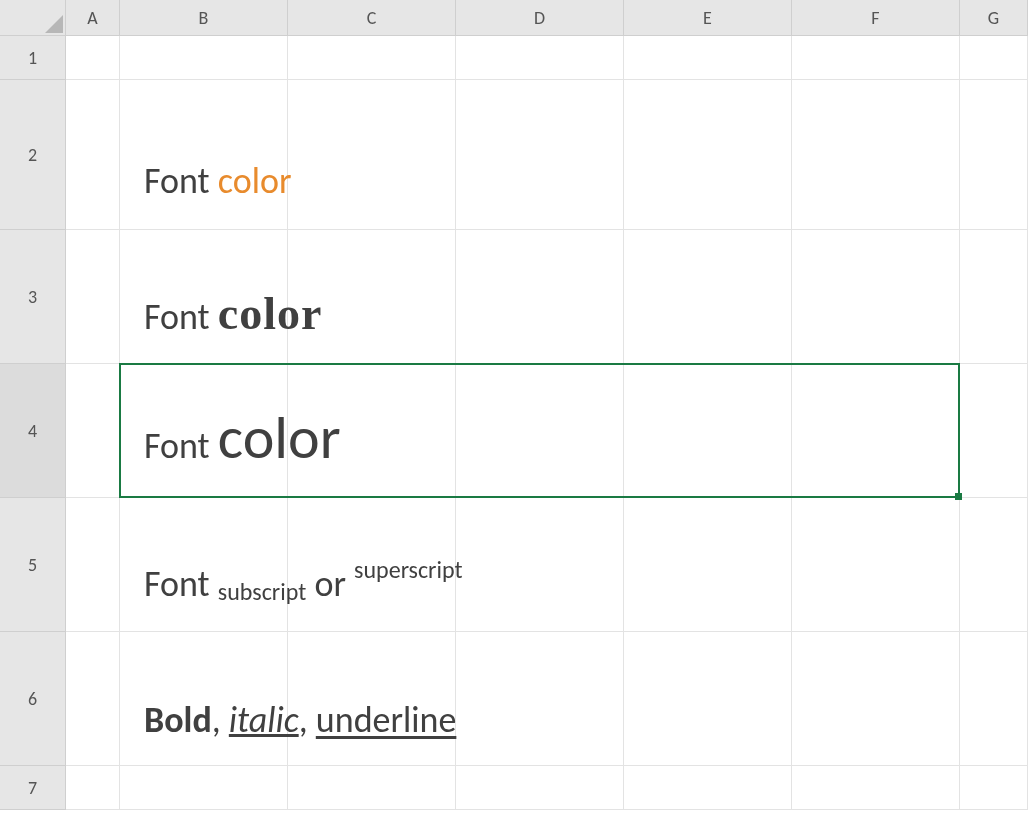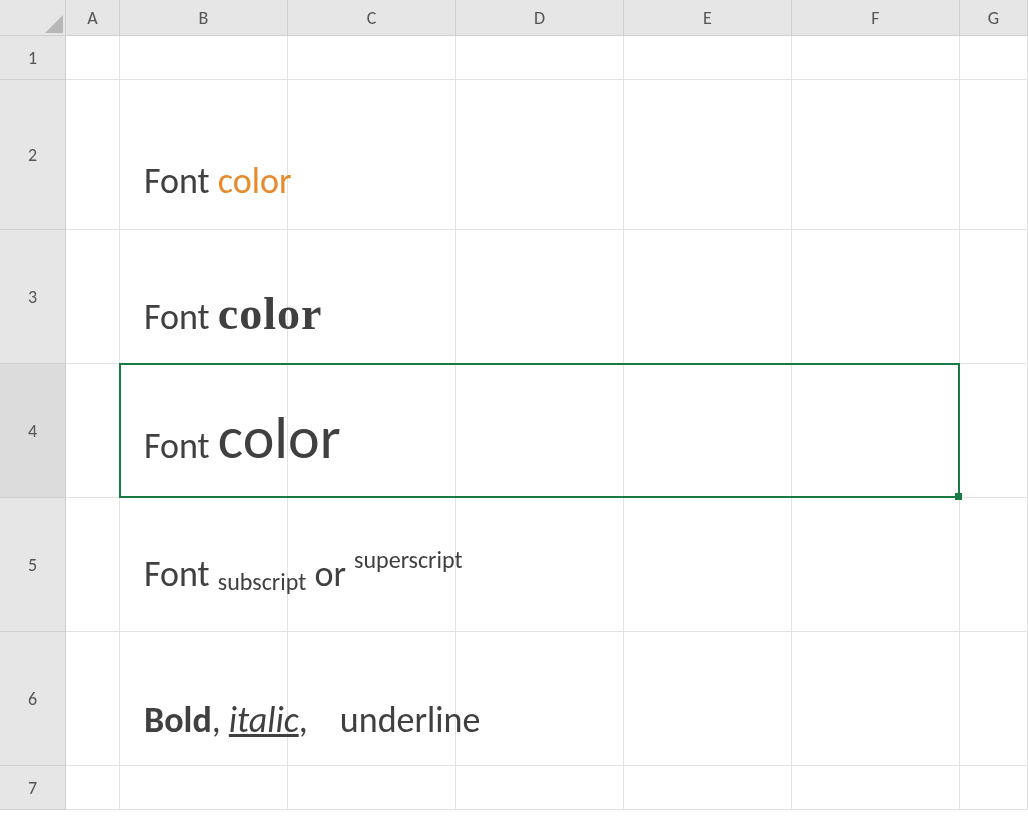--- a/index.html
+++ b/index.html
@@ -79,21 +79,21 @@
     font-family: "Brush Script MT","Comic Sans MS",cursive;
     font-weight: 900;
     font-size: 46px;
     letter-spacing: 1px;
   }
   .big { font-size: 60px; }
   .sub { font-size: 24px; position: relative; bottom: -4px; }
   .sup { font-size: 24px; position: relative; top: -18px; }
   .bold { font-weight: 800; }
   .italic { font-style: italic; text-decoration: underline; }
-  .underline { text-decoration-thickness: 3px; text-underline-offset: 4px; margin-left: 24px;}
+  .underline { text-decoration: underline; text-decoration-thickness: 3px; text-underline-offset: 4px;}
 </style>
 </head>
 <body>
 
 <div class="sheet">
 
   <div class="corner" style="width:66px;height:36px;">
     <svg width="22" height="22" viewBox="0 0 22 22">
       <polygon points="20,2 20,20 2,20" fill="#b7b7b7"></polygon>
     </svg>
@@ -172,21 +172,21 @@
       <div class="cell-content" style="left: 120px; top: 80px; height: 150px; width: 900px;">
         <div style="padding-bottom: 27px;"><span>Font </span><span class="orange">color</span></div>
       </div>
       <div class="cell-content" style="left: 120px; top: 230px; height: 134px; width: 900px;">
         <div style="padding-bottom: 24px;"><span>Font </span><span class="decor-font">color</span></div>
       </div>
       <div class="cell-content" style="left: 120px; top: 364px; height: 134px; width: 900px;">
         <div style="padding-bottom: 24px;"><span>Font </span><span class="big">color</span></div>
       </div>
       <div class="cell-content" style="left: 120px; top: 498px; height: 134px; width: 900px;">
-        <div style="padding-bottom: 36px;"><span>Font </span><span class="sub">subscript</span><span> or </span><span class="sup">superscript</span></div>
+        <div style="padding-bottom: 26px;"><span>Font </span><span class="sub">subscript</span><span> or </span><span class="sup">superscript</span></div>
       </div>
       <div class="cell-content" style="left: 120px; top: 632px; height: 134px; width: 900px;">
         <div style="padding-bottom: 24px;"><span class="bold">Bold</span><span>, </span><span class="italic">italic</span><span>, </span><span class="underline">underline</span></div>
       </div>
     </div>
   <div id="selection">
       <div class="selection-box" style="left: 119px; top: 363px; width: 841px; height: 135px;">
         <div class="fill-handle"></div>
       </div>
     </div>

